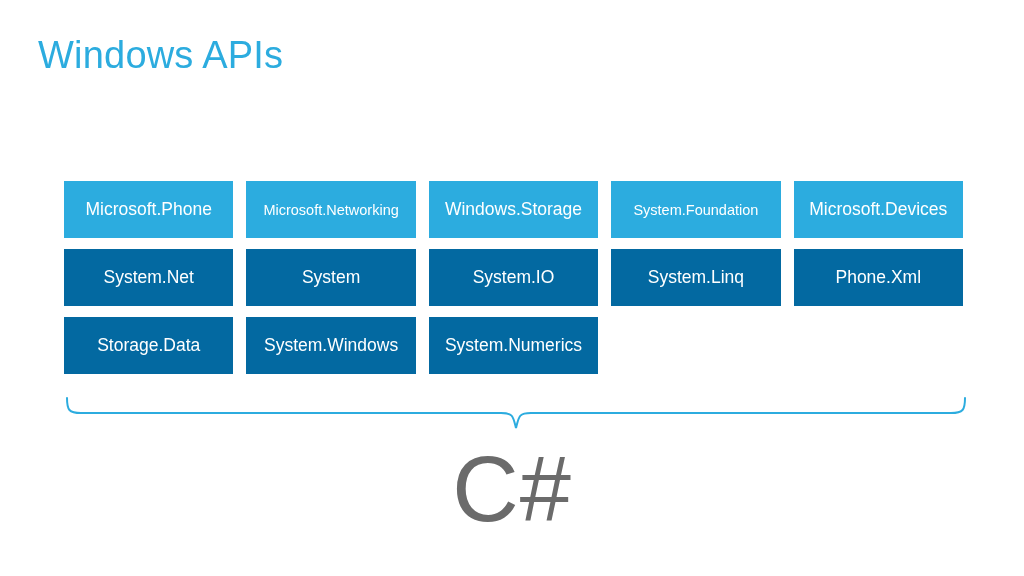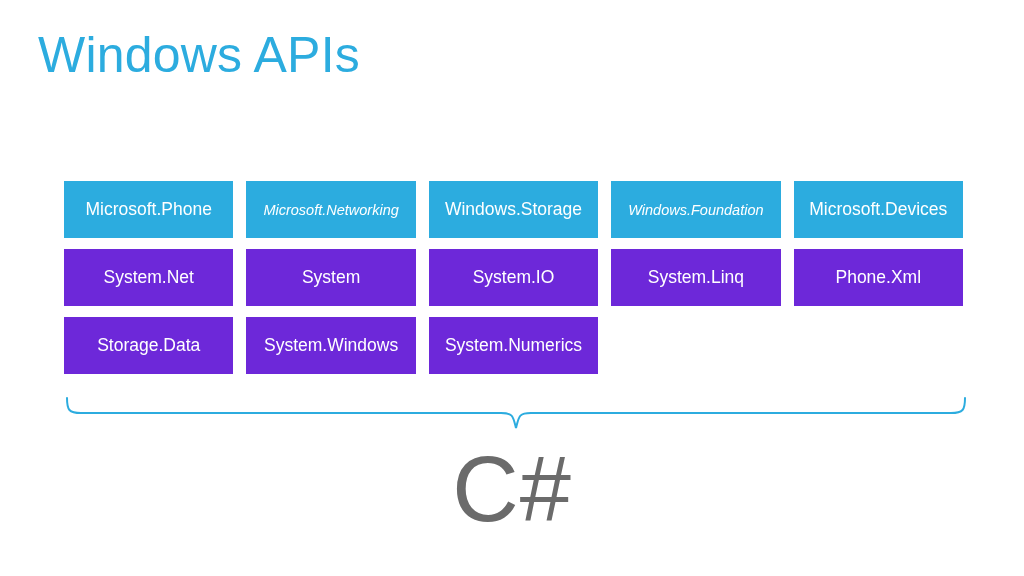--- a/index.html
+++ b/index.html
@@ -21,21 +21,21 @@
     width: 1024px;
     height: 576px;
     background: #ffffff;
   }
 
   
   #slide-title {
     position: absolute;
     left: 38px;
     top: 24px;
-    font-size: 50px;
+    font-size: 38px;
     line-height: 62px;
     font-weight: 300;
     letter-spacing: 0.2px;
     color: #2cacdf;
     white-space: nowrap;
   }
 
   
   #api-grid {
     position: absolute;
@@ -55,24 +55,24 @@
     justify-content: center;
     text-align: center;
     color: #ffffff;
     font-weight: 400;
     box-sizing: border-box;
     padding: 3px 4px;
     overflow: hidden;
     white-space: nowrap;
   }
   .api-box.row-winrt { background: #2cacdf; }
-  .api-box.row-net   { background: #6d28d9; }
+  .api-box.row-net   { background: #0369a1; }
 
   .sz-normal { font-size: 17.5px; }
-  .sz-small  { font-size: 14.5px; font-style: italic; }
+  .sz-small  { font-size: 14.5px; }
 
   
   #brace-wrap {
     position: absolute;
     left: 60px;
     top: 392px;
     width: 912px;
     height: 46px;
   }
   #brace-wrap svg { display: block; }
@@ -95,21 +95,21 @@
 <body>
 
 <div id="slide">
 
   <div id="slide-title">Windows APIs</div>
 
   <div id="api-grid">
       <div class="api-box row-winrt sz-normal">Microsoft.Phone</div>
       <div class="api-box row-winrt sz-small">Microsoft.Networking</div>
       <div class="api-box row-winrt sz-normal">Windows.Storage</div>
-      <div class="api-box row-winrt sz-small">Windows.Foundation</div>
+      <div class="api-box row-winrt sz-small">System.Foundation</div>
       <div class="api-box row-winrt sz-normal">Microsoft.Devices</div>
       <div class="api-box row-net sz-normal">System.Net</div>
       <div class="api-box row-net sz-normal">System</div>
       <div class="api-box row-net sz-normal">System.IO</div>
       <div class="api-box row-net sz-normal">System.Linq</div>
       <div class="api-box row-net sz-normal">Phone.Xml</div>
       <div class="api-box row-net sz-normal">Storage.Data</div>
       <div class="api-box row-net sz-normal">System.Windows</div>
       <div class="api-box row-net sz-normal">System.Numerics</div>
     </div>

